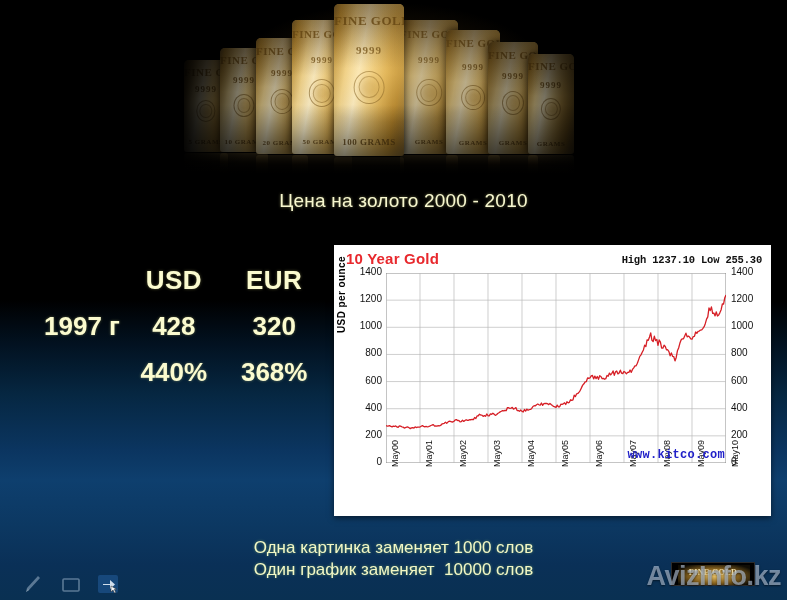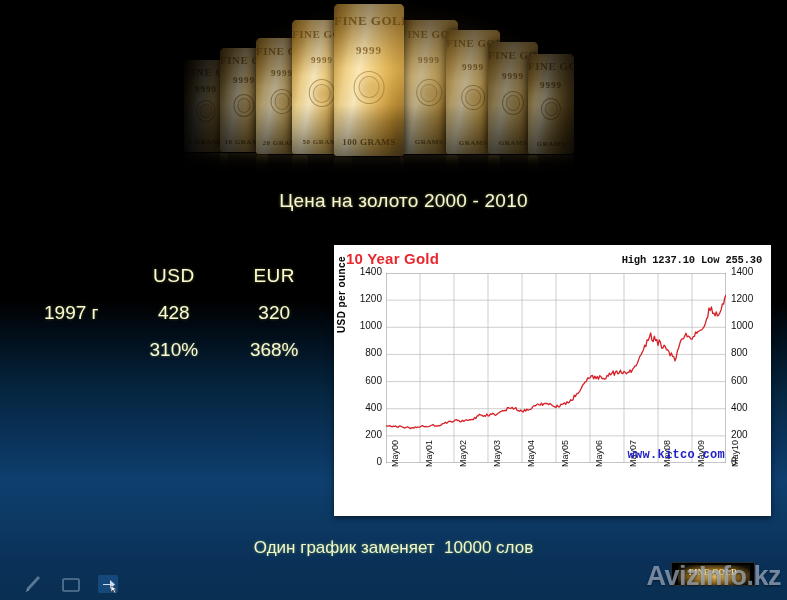--- a/index.html
+++ b/index.html
@@ -119,22 +119,22 @@
     position: absolute;
     left: 28px; top: 258px;
     width: 300px;
     color: #fbfbcf;
     font-size: 19px;
     text-shadow: 0 0 3px rgba(255,255,150,0.35);
   }
   .price-table table { border-collapse: collapse; width: 100%; }
   .price-table td, .price-table th {
     padding: 7px 0 8px 0;
-    font-weight: normal;
-    font-size: 19px;
+    font-weight: bold;
+    font-size: 26px;
     color: #fbfbcf;
     text-align: center;
   }
   .price-table th { letter-spacing: 0.5px; }
   .price-table td.rowlab, .price-table th.rowlab {
     text-align: left;
     padding-left: 16px;
     width: 96px;
   }
   .price-table td.cusd, .price-table th.cusd { width: 90px; }
@@ -378,21 +378,21 @@
         </tr>
       </thead>
       <tbody>
         <tr>
           <td class="rowlab">1997 г</td>
           <td class="cusd">428</td>
           <td class="ceur">320</td>
         </tr>
         <tr>
           <td class="rowlab"></td>
-          <td class="cusd">310%</td>
+          <td class="cusd">440%</td>
           <td class="ceur">368%</td>
         </tr>
       </tbody>
     </table>
   </div>
 
   <div class="chart-frame">
     <div class="chart-inner">
       <div class="chart-title">10 Year Gold</div>
       <div class="chart-hilo">High 1237.10 Low 255.30</div>
@@ -453,20 +453,21 @@
             <div class="xt" style="left: 310px;">May09</div>
             <div class="xt" style="left: 344px;">May10</div>
           </div>
       </div>
 
       <div class="chart-url">www.kitco.com</div>
     </div>
   </div>
 
   <div class="taglines">
+    <div>Одна картинка заменяет 1000 слов</div>
     <div>Один график заменяет  10000 слов</div>
   </div>
 
   <div class="ctrls">
     <div class="ctrl">
       <svg width="24" height="22" viewBox="0 0 24 22">
         <path d="M4 19 L7 17 L18 5 L16 3 L5 15 Z" fill="#cfe0f0" opacity="0.75"></path>
         <path d="M4 19 L7 17 L6 16 Z" fill="#eef5fb" opacity="0.9"></path>
       </svg>
     </div>

